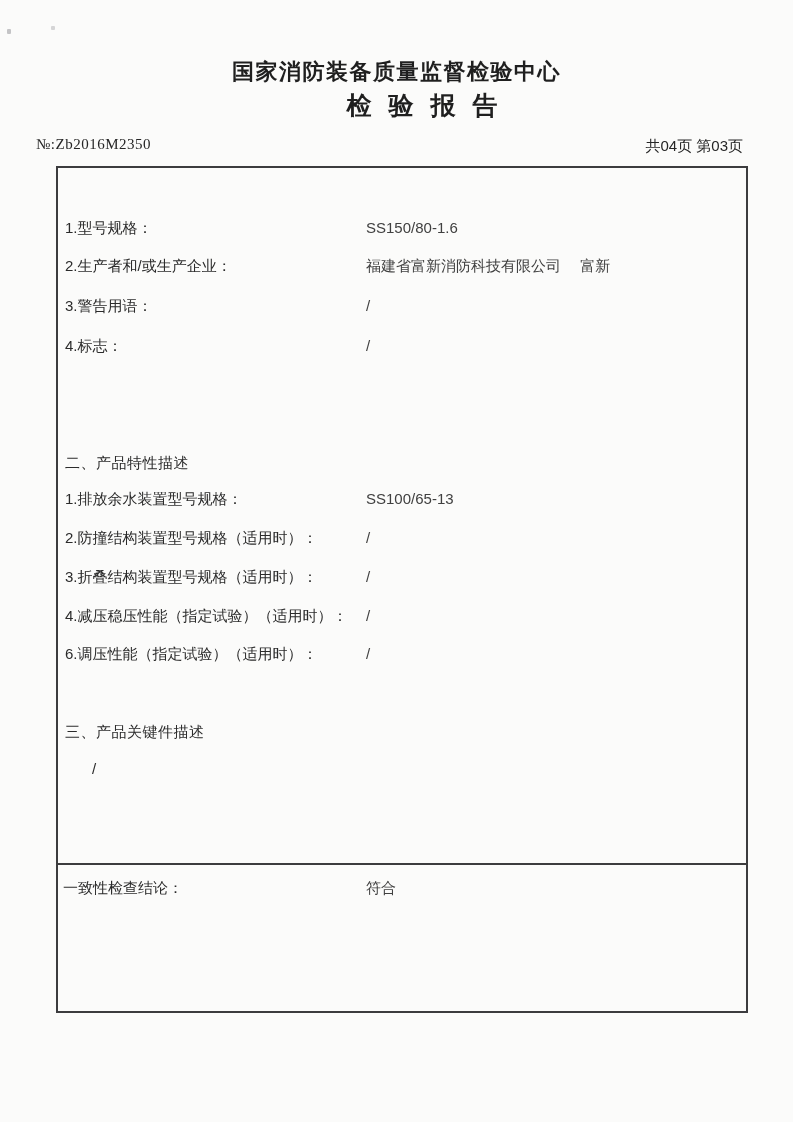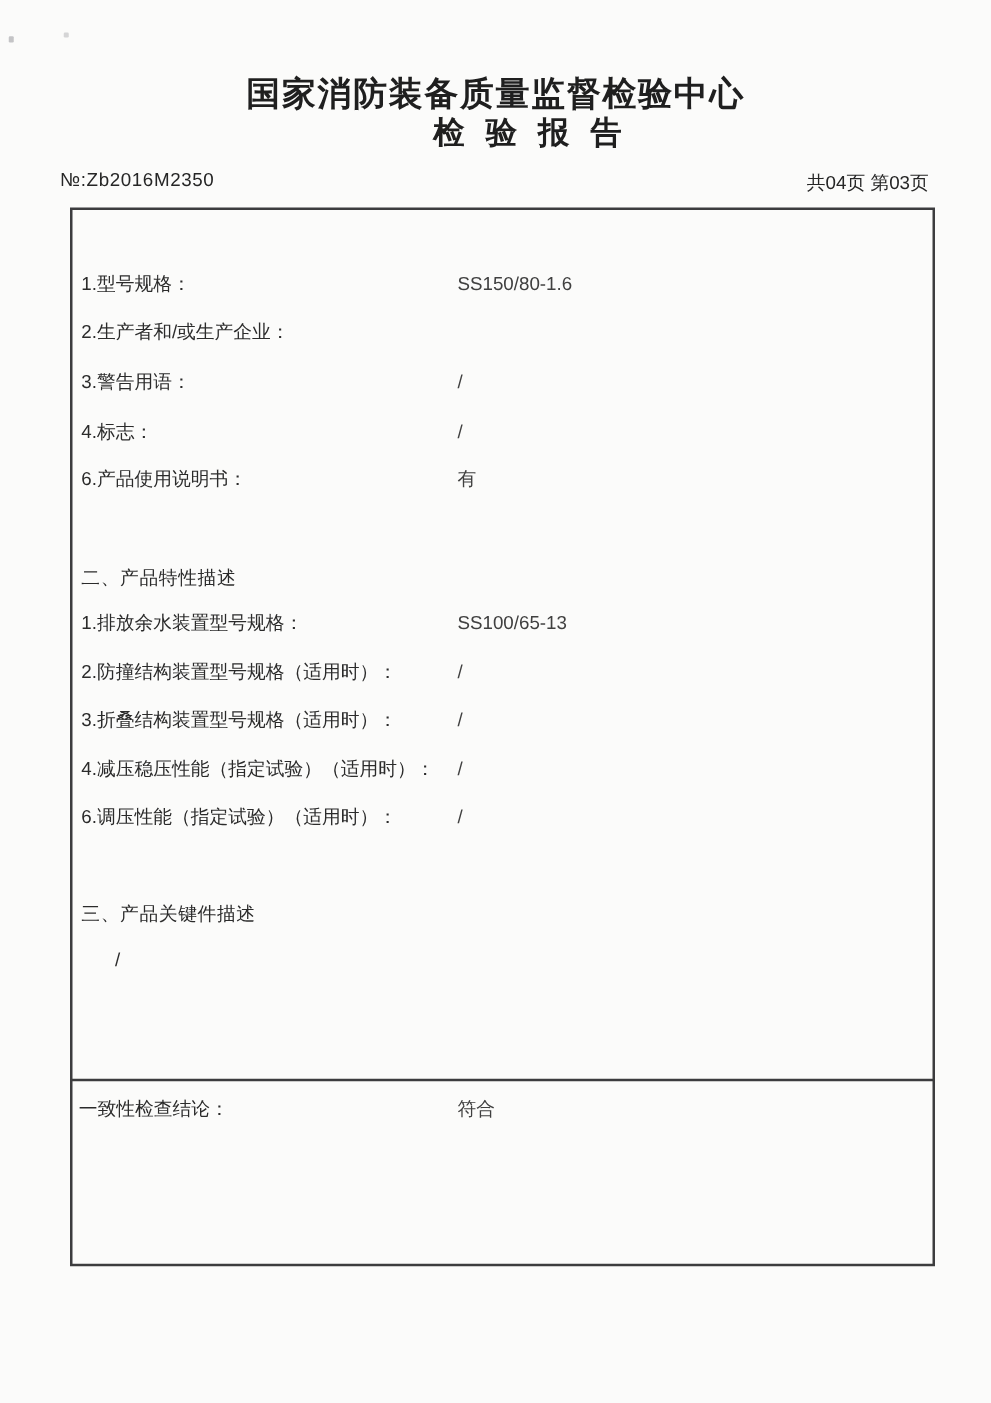--- a/index.html
+++ b/index.html
@@ -10,31 +10,31 @@
     color: #2b2b2b;
     position: relative;
     overflow: hidden;
   }
   .speck { position: absolute; background: #c4c4c6; border-radius: 1px; }
   #speck1 { left: 7px;  top: 29px; width: 4px; height: 5px; }
   #speck2 { left: 51px; top: 26px; width: 4px; height: 4px; opacity: .7; }
 
   .org-title {
     position: absolute; left: 0; top: 57px; width: 100%;
-    text-align: center; font-size: 27px; font-weight: bold;
+    text-align: center; font-size: 22px; font-weight: bold;
     letter-spacing: 1.5px; color: #1f1f1f;
   }
   .report-title {
     position: absolute; left: 0; top: 89px; width: 100%;
     text-align: center; font-size: 25px; font-weight: bold;
     letter-spacing: 5px; color: #1f1f1f; padding-left: 28px;
   }
   .report-no {
-    position: absolute; left: 48px; top: 136px;
-    font-size: 15px; letter-spacing: .5px; color: #262626;
+    position: absolute; left: 36px; top: 136px;
+    font-size: 15px; letter-spacing: .5px; color: #262626; font-family: Liberation Serif, serif;
   }
   .page-info {
     position: absolute; right: 50px; top: 137px;
     font-size: 15px; color: #262626;
   }
 
   .report-table {
     position: absolute; left: 56px; top: 166px;
     width: 692px; height: 847px;
     border: 2px solid #3c3c3e;
@@ -64,32 +64,29 @@
 <div class="page-info">共04页 第03页</div>
 
 <div class="report-table">
 
   <div class="row" style="top:50px">
     <span class="lbl">1.型号规格：</span>
     <span class="val">SS150/80-1.6</span>
   </div>
   <div class="row" style="top:88px">
     <span class="lbl">2.生产者和/或生产企业：</span>
+    <span class="val">福建省富新消防科技有限公司　 富新</span>
   </div>
   <div class="row" style="top:128px">
     <span class="lbl">3.警告用语：</span>
     <span class="val">/</span>
   </div>
   <div class="row" style="top:168px">
     <span class="lbl">4.标志：</span>
     <span class="val">/</span>
-  </div>
-  <div class="row" style="top:206px">
-    <span class="lbl">6.产品使用说明书：</span>
-    <span class="val">有</span>
   </div>
 
   <div class="row section-title" style="top:285px">
     <span class="lbl">二、产品特性描述</span>
   </div>
   <div class="row" style="top:321px">
     <span class="lbl">1.排放余水装置型号规格：</span>
     <span class="val">SS100/65-13</span>
   </div>
   <div class="row" style="top:360px">

